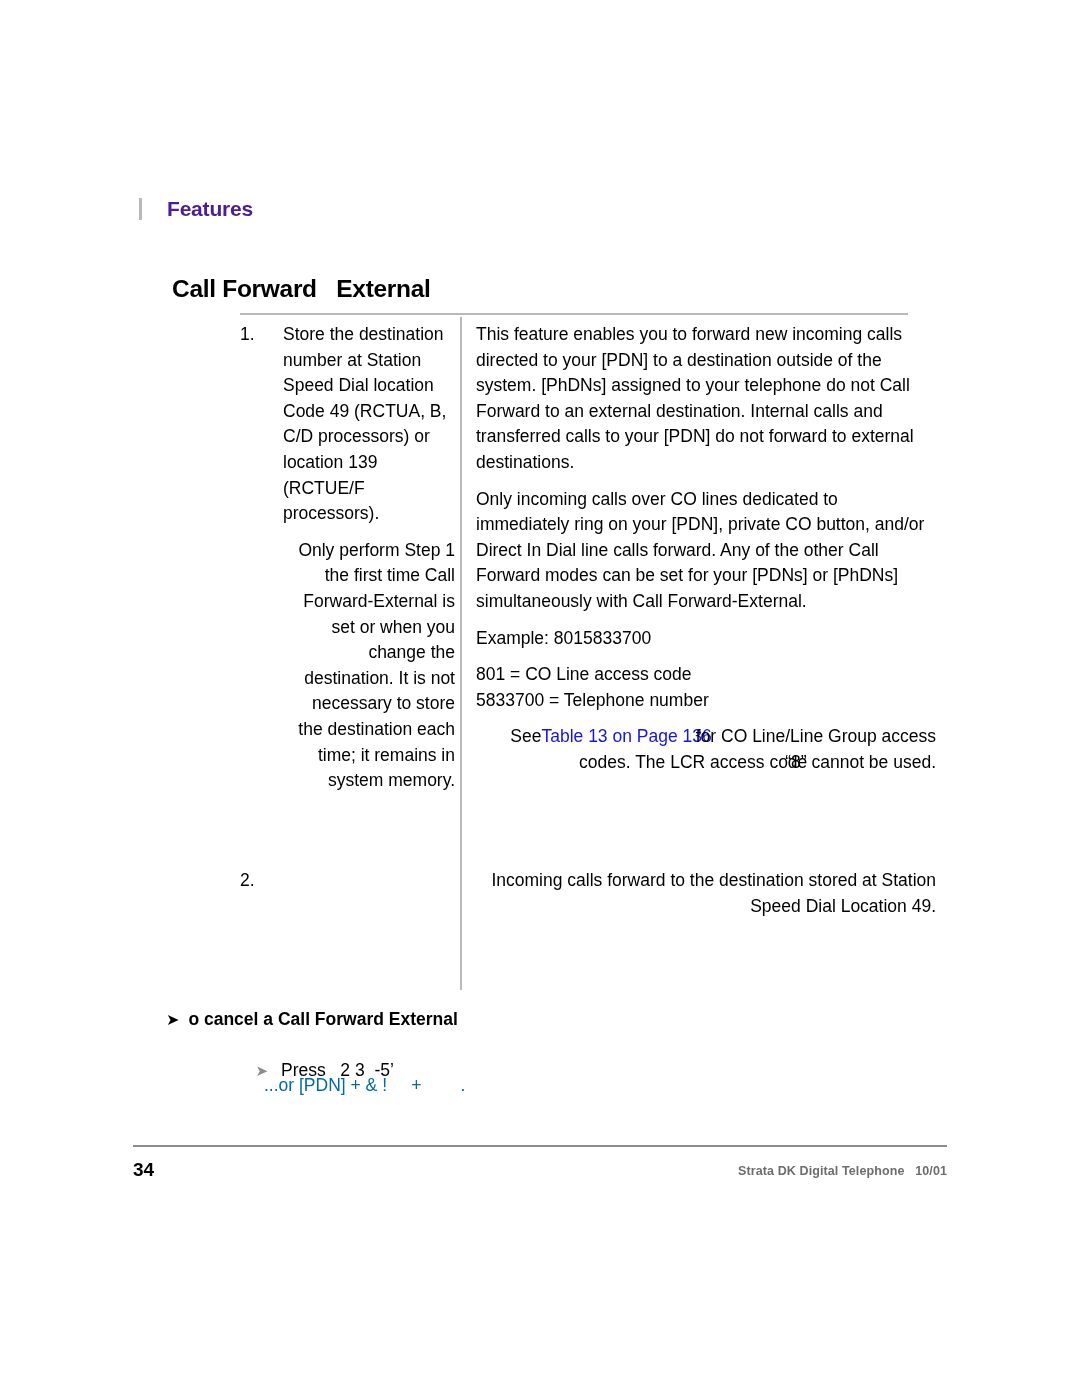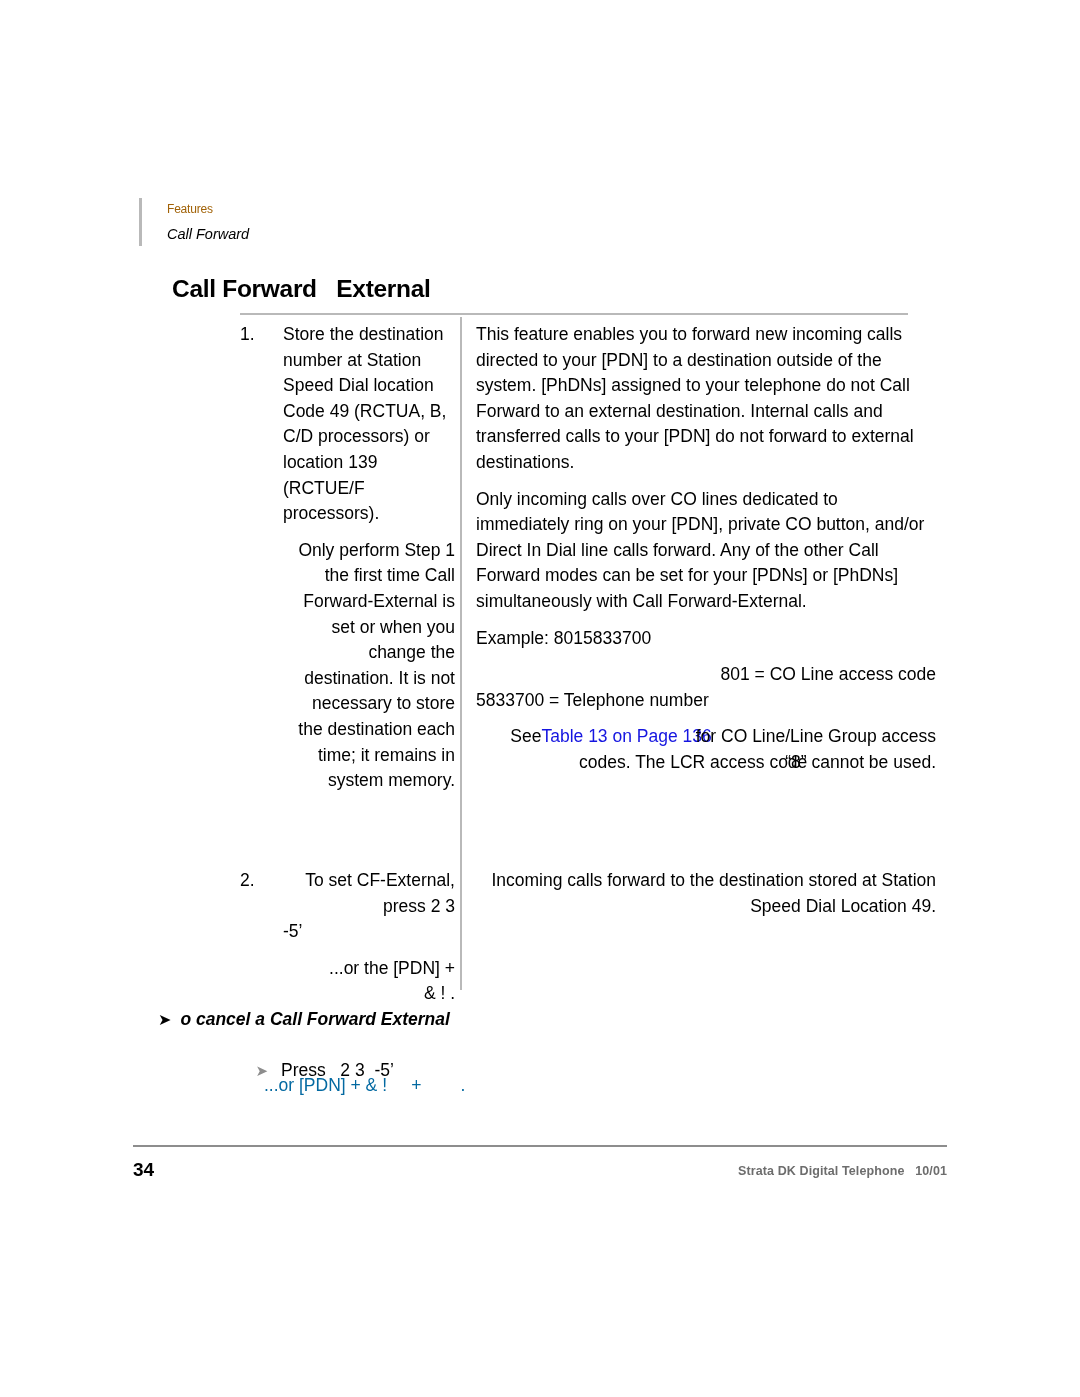--- a/index.html
+++ b/index.html
@@ -28,25 +28,25 @@
   .runhead {
     position: absolute;
     left: 139px;
     top: 198px;
     width: 420px;
     padding-left: 25px;
     border-left: 3px solid #b9b9b9;
     box-sizing: border-box;
   }
   .runhead-title {
-    font-size: 12px;
-    font-weight: normal;
+    font-size: 21px;
+    font-weight: bold;
     letter-spacing: -0.2px;
     line-height: 22px;
-    color: #a16207;
+    color: #4c1d95;
   }
   .runhead-sub {
     font-size: 14.5px;
     font-style: italic;
     line-height: 24px;
     color: #000;
     margin-top: 2px;
   }
 
   
@@ -93,35 +93,34 @@
     width: 36px;
     text-align: left;
     font-size: 17.5px;
     line-height: 25.6px;
   }
   .step-body {
     margin-left: 43px;
   }
   .p { margin: 0 0 11px 0; }
   .p:last-child { margin-bottom: 0; text-align: right; }
-  .tight { margin-bottom: 0; text-align: right; }
+  .tight { margin-bottom: 0; }
   .link { color: #1515e0; }
   .overlap-neg { margin-left: -16px; }
   .overlap-neg2 { margin-left: -27px; }
 
   
   .cancel-head {
     position: absolute;
-    left: 158px;
+    left: 166px;
     top: 1009px;
     font-size: 17.5px;
     font-weight: bold;
     color: #000;
     white-space: nowrap;
-    font-style: italic;
   }
   .arrow-big {
     font-family: "DejaVu Sans", sans-serif;
     font-size: 16px;
     margin-right: 9px;
     color: #000;
   }
   .cancel-step {
     position: absolute;
     left: 236px;
@@ -174,21 +173,20 @@
     text-align: right;
   }
 </style>
 </head>
 <body>
 
 <div class="page">
 
   <div class="runhead">
     <div class="runhead-title">Features</div>
-    <div class="runhead-sub">Call Forward</div>
   </div>
 
   <div class="page-heading">Call Forward   External</div>
 
   <div class="proc-rule"></div>
   <div class="proc-divider"></div>
 
   <div class="cell col-left" style="top:322px;">
     <span class="step-num">1.</span>
     <div class="step-body">
@@ -201,26 +199,20 @@
     <p class="p">This feature enables you to forward new incoming calls directed to your [PDN] to a destination outside of the system. [PhDNs] assigned to your telephone do not Call Forward to an external destination. Internal calls and transferred calls to your [PDN] do not forward to external destinations.</p>
     <p class="p">Only incoming calls over CO lines dedicated to immediately ring on your [PDN], private CO button, and/or Direct In Dial line calls forward. Any of the other Call Forward modes can be set for your [PDNs] or [PhDNs] simultaneously with Call Forward-External.</p>
     <p class="p">Example: 8015833700</p>
     <p class="p tight">801 = CO Line access code</p>
     <p class="p">5833700 = Telephone number</p>
     <p class="p"><span>See</span><span class="link">Table 13 on Page 136</span><span class="overlap-neg">for CO Line/Line Group access codes. The LCR access code </span><span class="overlap-neg2">“8”</span><span> cannot be used.</span></p>
   </div>
 
   <div class="cell col-left" style="top:868px;">
     <span class="step-num">2.</span>
-    <div class="step-body">
-      <p class="p tight">To set CF-External, press   2 3</p>
-      <p class="p">-5’</p>
-      <p class="p tight">...or the [PDN] +</p>
-      <p class="p">&amp; !   .</p>
-    </div>
   </div>
 
   <div class="cell col-right" style="top:868px;">
     <p class="p">Incoming calls forward to the destination stored at Station Speed Dial Location 49.</p>
   </div>
 
   <div class="cancel-head">
     <span class="arrow-big">➤</span><span>o cancel a Call Forward External</span>
   </div>
 

